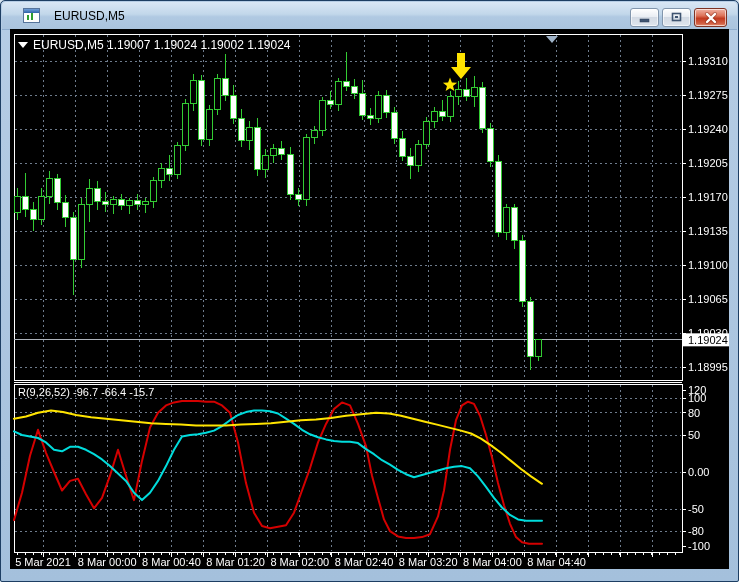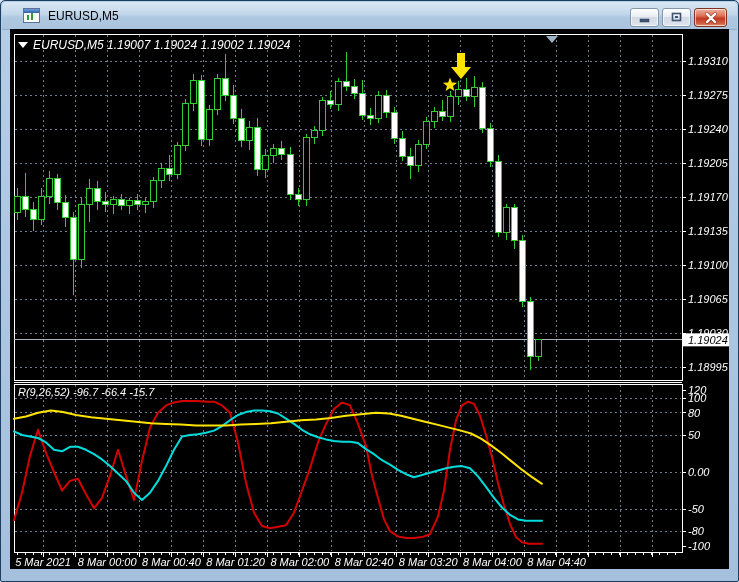--- a/index.html
+++ b/index.html
@@ -8,29 +8,29 @@
   .titlebar{position:absolute;left:1px;top:1px;right:1px;height:27px;
     background:linear-gradient(#dcead9 0%,#d3e3f3 3%,#c3d8ec 45%,#b2cbe4 55%,#aac4de 100%);
     background:linear-gradient(#d9e7f5,#c2d7ea 45%,#b0c9e2 55%,#aac4de 100%);
     border-bottom:1px solid #8fadce;border-radius:4px 4px 0 0;display:flex;align-items:center;}
   .app-icon{width:17px;height:15px;margin-left:21px;position:relative;background:#fdfdfd;
     border:1px solid #56749c;box-sizing:border-box;}
   .app-icon .bar{position:absolute;left:0;top:0;right:0;height:4px;background:linear-gradient(#6f9fd8,#2f62a8);}
   .app-icon .tick1,.app-icon .tick2{position:absolute;width:2px;background:#2e9e2e;bottom:2px;}
   .app-icon .tick1{left:3px;height:5px;}
   .app-icon .tick2{left:7px;height:7px;}
-  .title-text{margin-left:8px;font-size:12px;color:#000;}
+  .title-text{margin-left:14px;font-size:12px;color:#000;}
   .win-buttons{position:absolute;right:10px;top:6px;display:flex;}
   .win-btn{width:29px;height:19px;margin-left:3px;border:1px solid #8296ad;border-radius:3px;
     background:linear-gradient(#fff,#e9edf3 45%,#d3dae4 50%,#e0e6ee);
     display:flex;align-items:center;justify-content:center;box-sizing:border-box;
     box-shadow:inset 0 0 0 1px rgba(255,255,255,.6);}
   .win-btn.close{width:33px;border-color:#7e3325;
     background:linear-gradient(#f0b3a4,#dd7258 40%,#c23a1f 55%,#d06045 85%,#e89274);}
-  .client{position:absolute;left:9px;top:28px;width:658px;height:540px;background:#000;font-style:italic;}
+  .client{position:absolute;left:9px;top:28px;width:658px;height:540px;background:#000;}
   svg text{font-family:"Liberation Sans",sans-serif;}
 </style>
 </head>
 <body>
 
 <div class="window">
   <div class="titlebar">
     <div class="app-icon">
       <div class="bar"></div>
         <div class="tick1"></div>

